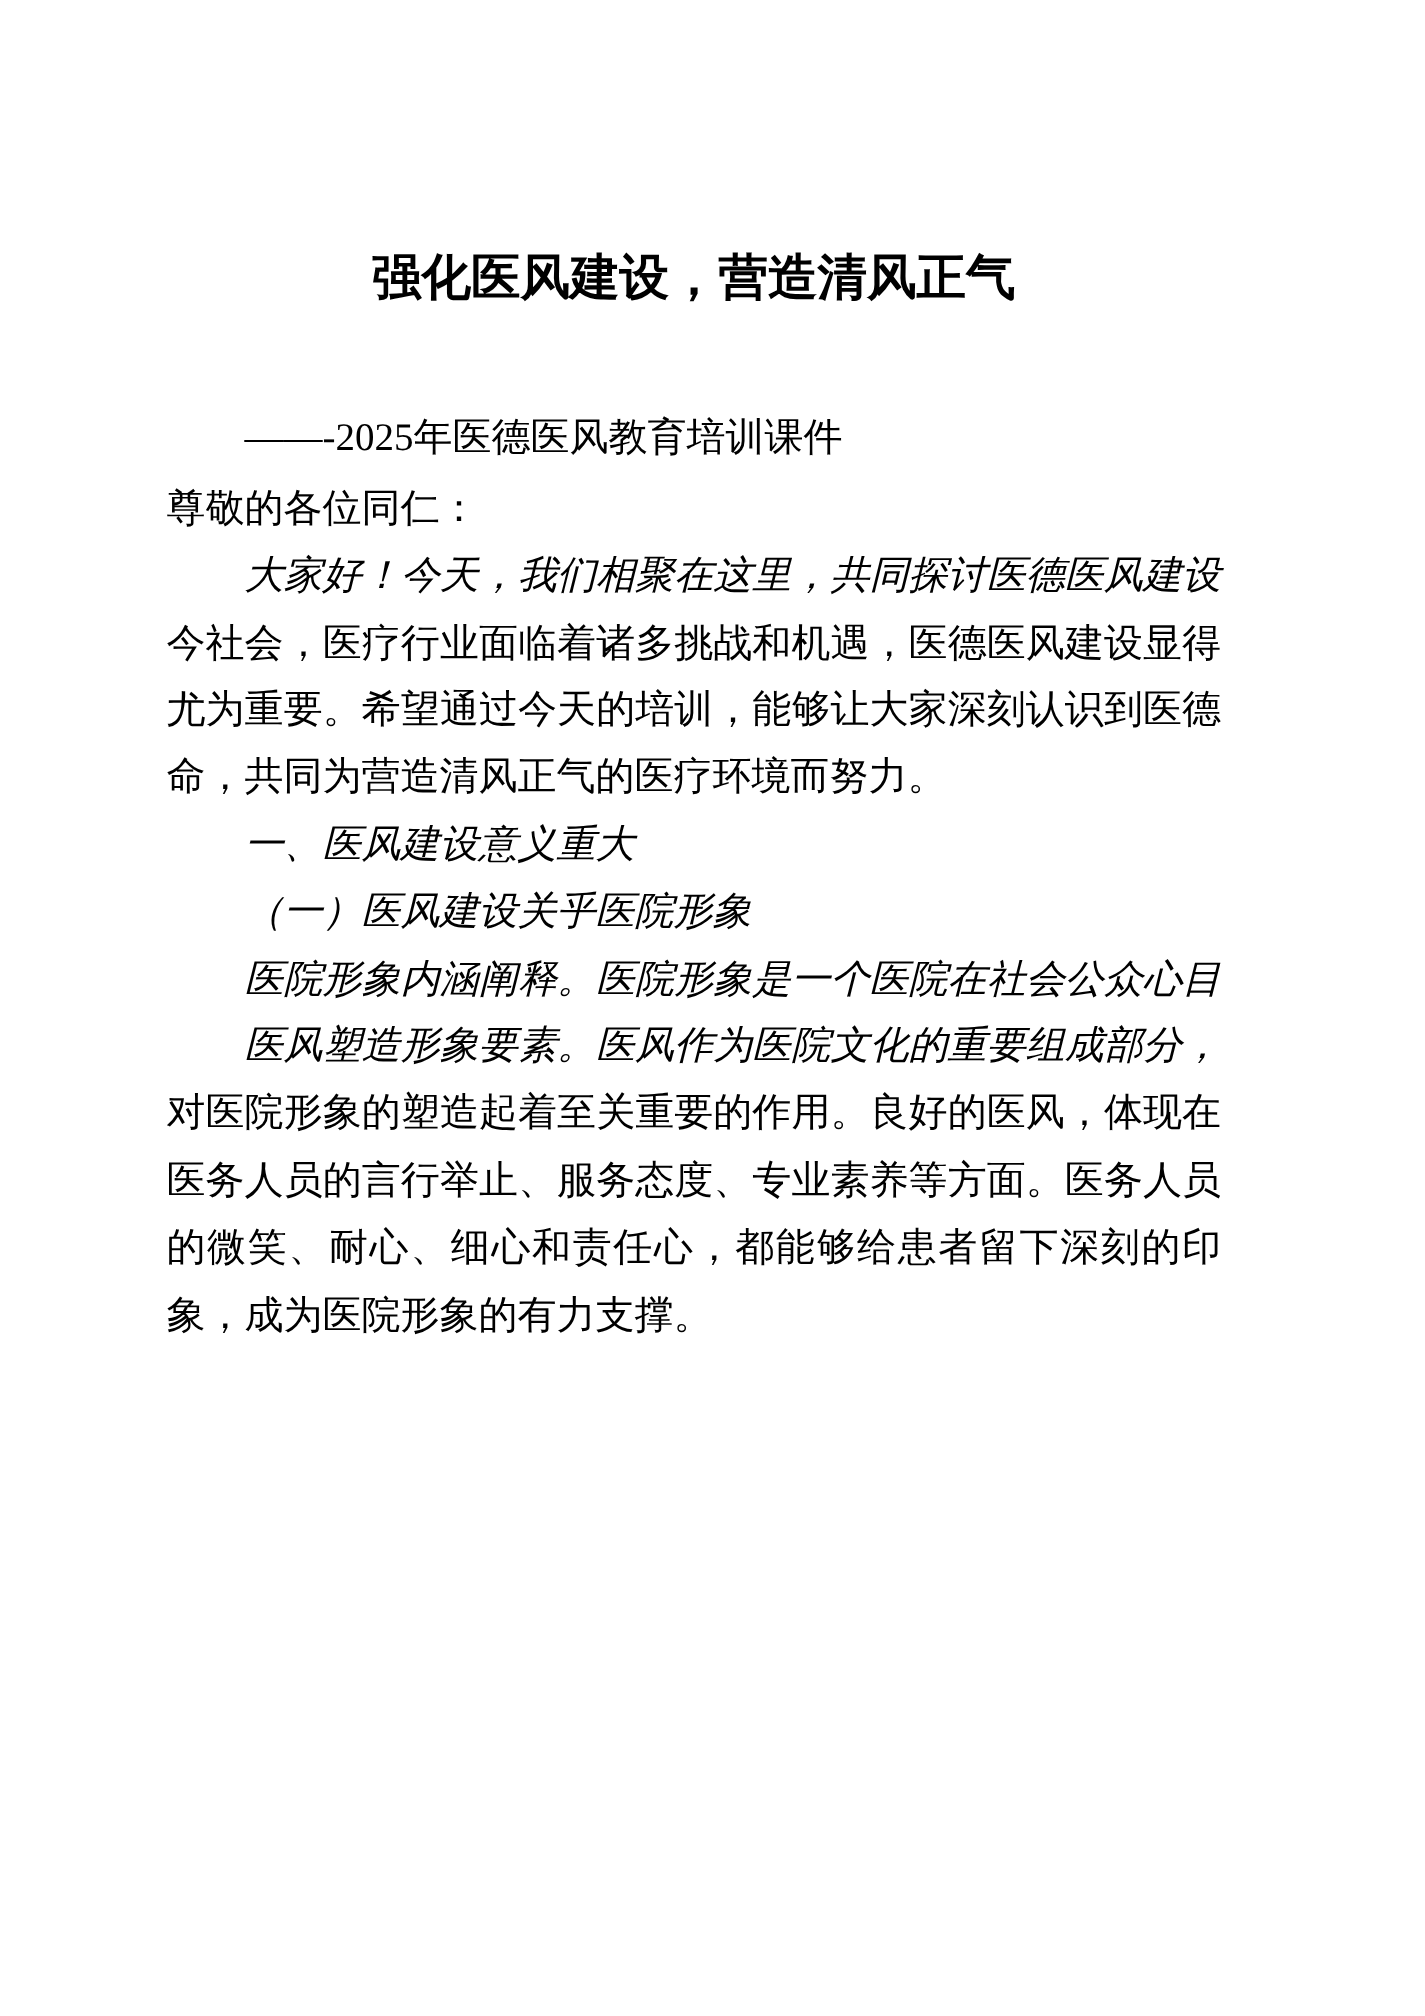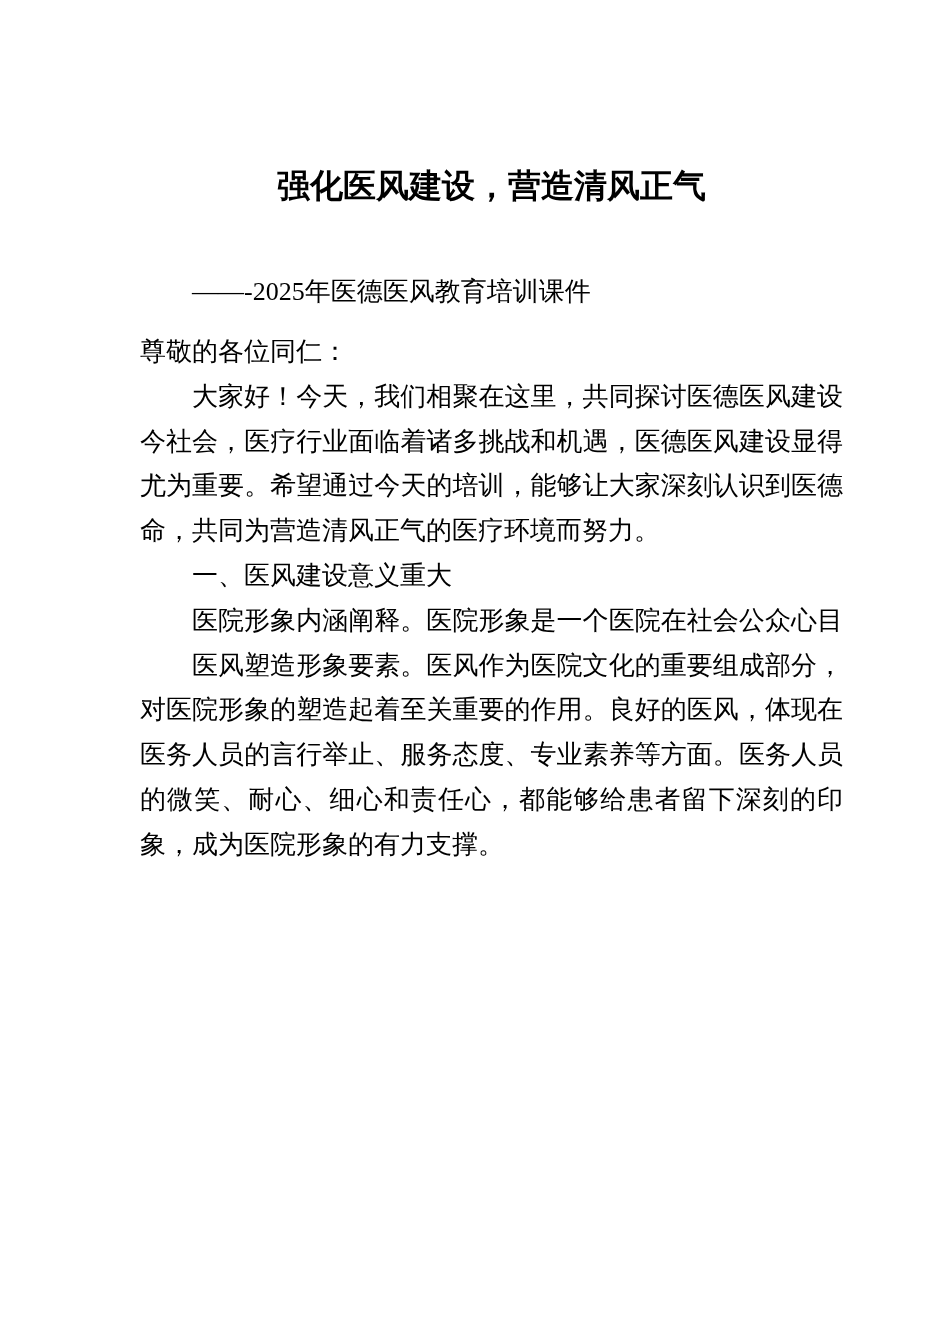--- a/index.html
+++ b/index.html
@@ -11,72 +11,74 @@
     position: relative;
     width: 950px;
     height: 1344px;
     background: #ffffff;
     color: #000000;
     font-family: "Liberation Serif", sans-serif;
     overflow: hidden;
   }
   .content {
     position: absolute;
-    left: 140px;
+    left: 111px;
     top: 0;
     width: 703px;
   }
   .doc-title {
     margin-top: 160px;
     font-size: 33px;
     line-height: 52px;
     font-weight: bold;
     text-align: center;
     white-space: nowrap;
   }
   .doc-subtitle {
     margin-top: 57px;
     font-size: 26px;
     line-height: 45px;
     text-indent: 2em;
     white-space: nowrap;
   }
   .doc-body {
-    margin-top: 16px;
+    margin-top: 3px;
   }
   .line {
     font-size: 26px;
     line-height: 44.8px;
     height: 44.8px;
     text-align: justify;
     white-space: nowrap;
   }
   .line.fill {
     white-space: normal;
     text-align-last: justify;
   }
   .line.ind {
     text-indent: 2em;
+    font-style: italic;
   }
 </style>
 </head>
 <body>
 
 <div class="page">
   <div class="content">
     <div class="doc-title">强化医风建设，营造清风正气</div>
     <div class="doc-subtitle">——-2025年医德医风教育培训课件</div>
     <div class="doc-body">
       <div class="line">尊敬的各位同仁：</div>
 
     <div class="line fill ind">大家好！今天，我们相聚在这里，共同探讨医德医风建设</div>
         <div class="line fill">今社会，医疗行业面临着诸多挑战和机遇，医德医风建设显得</div>
         <div class="line fill">尤为重要。希望通过今天的培训，能够让大家深刻认识到医德</div>
         <div class="line">命，共同为营造清风正气的医疗环境而努力。</div>
         <div class="line ind">一、医风建设意义重大</div>
+        <div class="line ind">（一）医风建设关乎医院形象</div>
         <div class="line fill ind">医院形象内涵阐释。医院形象是一个医院在社会公众心目</div>
         <div class="line fill ind">医风塑造形象要素。医风作为医院文化的重要组成部分，</div>
         <div class="line fill">对医院形象的塑造起着至关重要的作用。良好的医风，体现在</div>
         <div class="line fill">医务人员的言行举止、服务态度、专业素养等方面。医务人员</div>
         <div class="line fill">的微笑、耐心、细心和责任心，都能够给患者留下深刻的印</div>
         <div class="line">象，成为医院形象的有力支撑。</div>
       </div>
   </div>
 </div>
 

